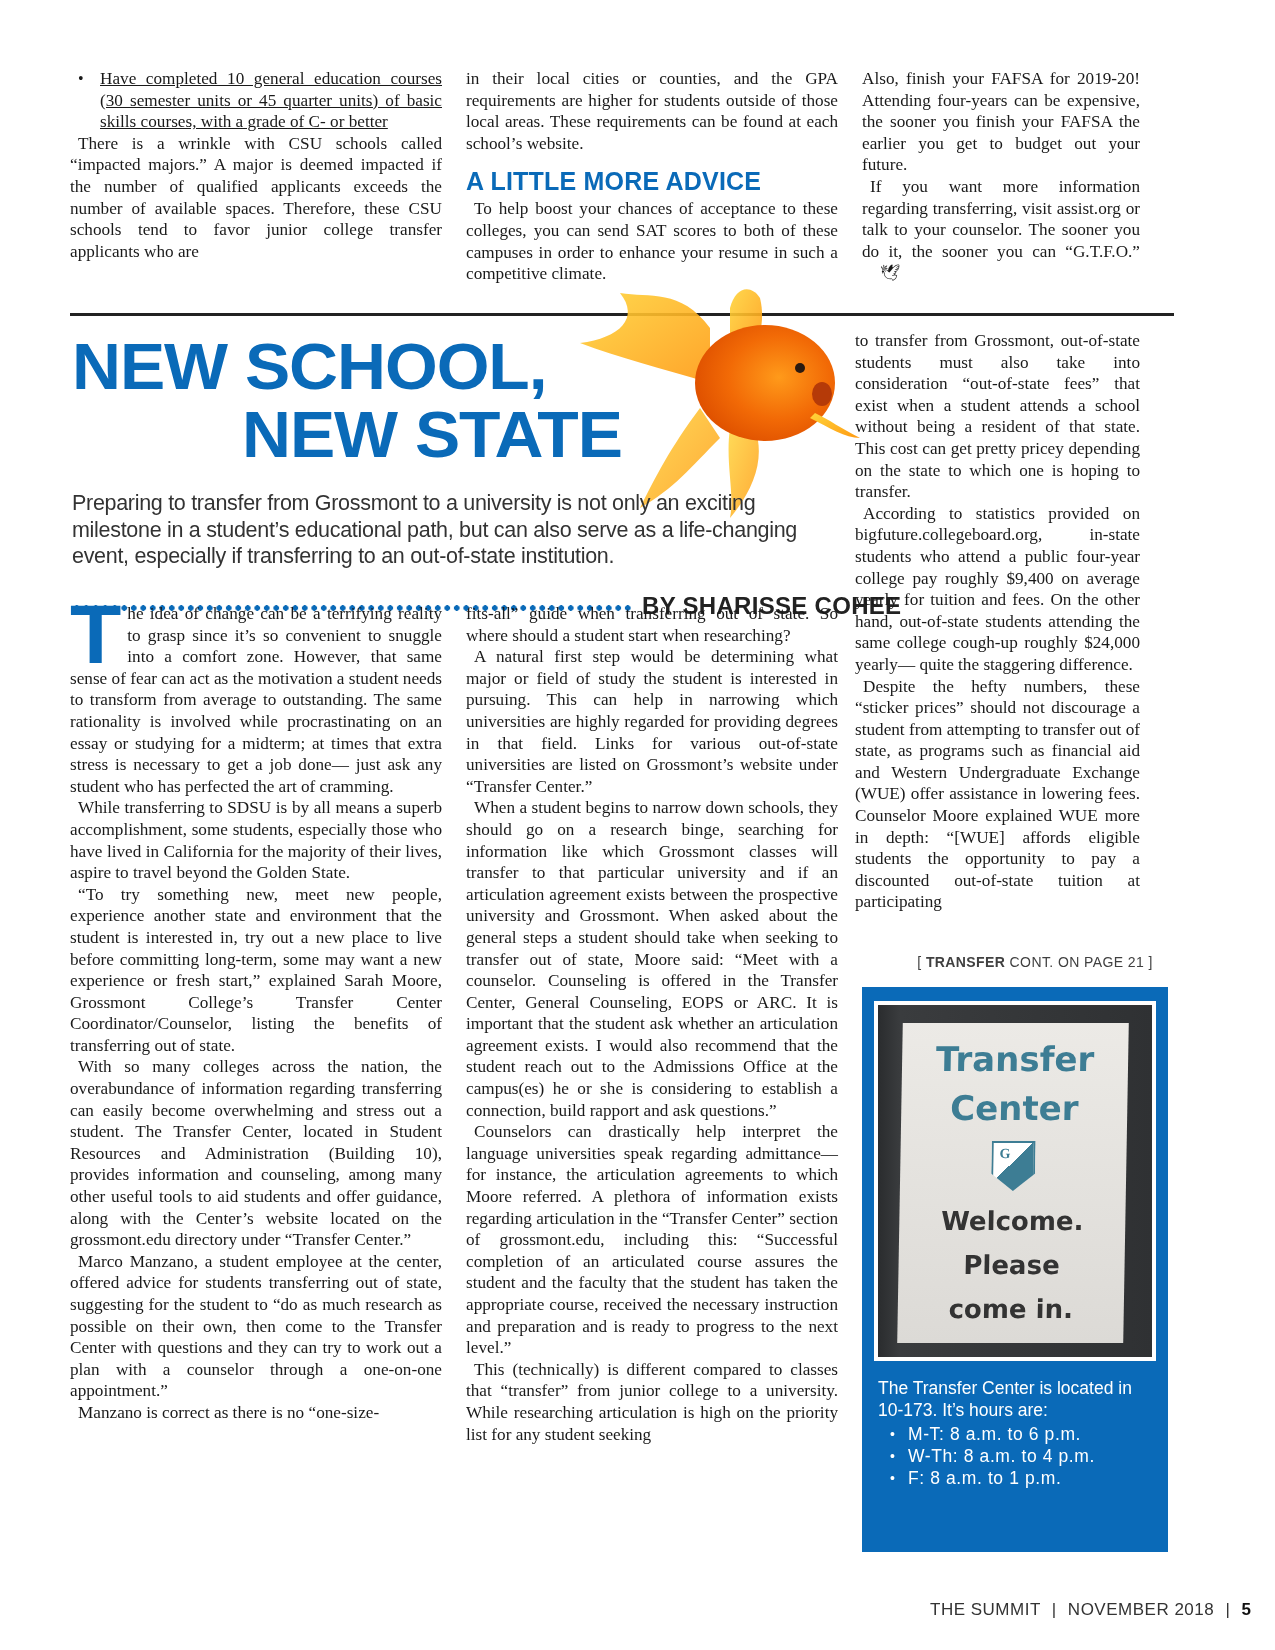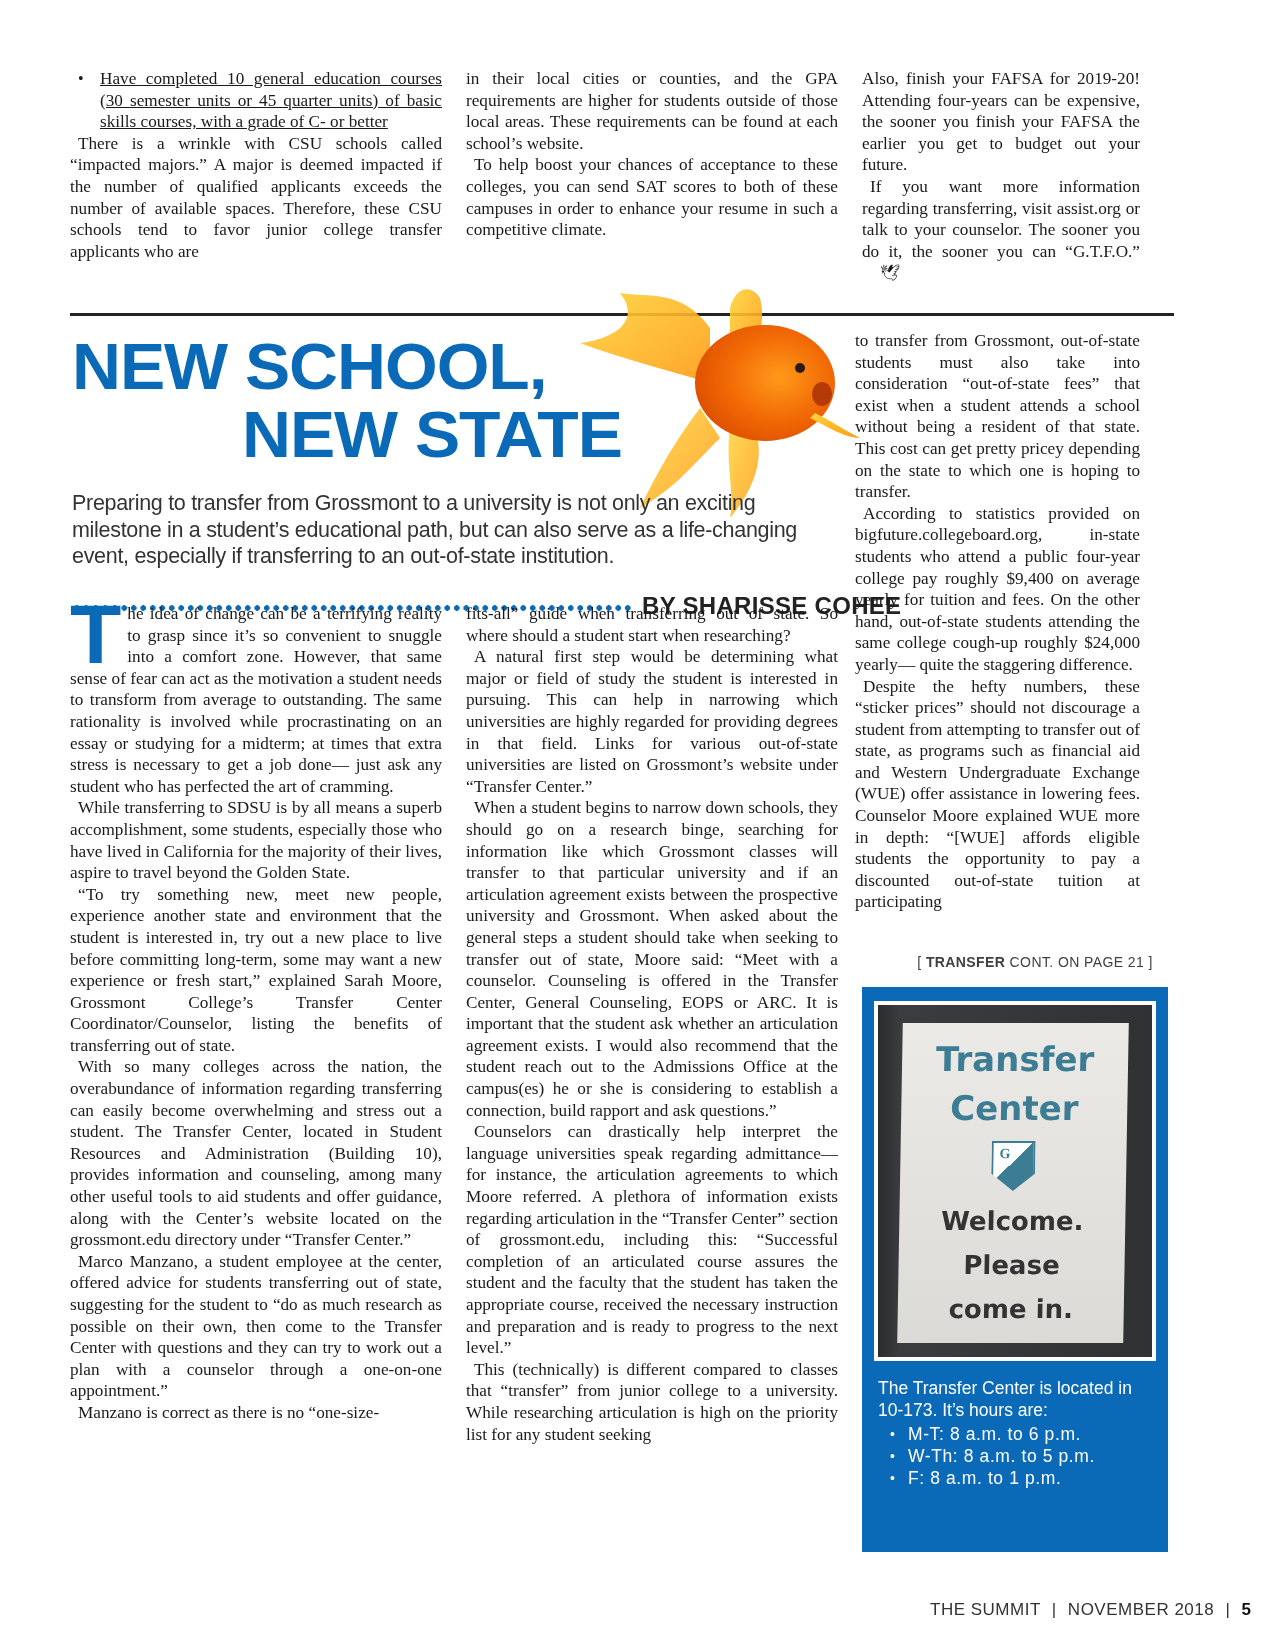--- a/index.html
+++ b/index.html
@@ -43,20 +43,21 @@
 
 <div class="col" style="left:70px; top:68px; width:372px;">
   <ul class="bullet-list">
     <li>Have completed 10 general education courses (30 semester units or 45 quarter units) of basic skills courses, with a grade of C- or better</li>
   </ul>
   <p>There is a wrinkle with CSU schools called “impacted majors.” A major is deemed impacted if the number of qualified applicants exceeds the number of available spaces. Therefore, these CSU schools tend to favor junior college transfer applicants who are</p>
 </div>
 
 <div class="col" style="left:466px; top:68px; width:372px;">
   <p class="noindent">in their local cities or counties, and the GPA requirements are higher for students outside of those local areas. These requirements can be found at each school’s website.</p>
+  <div class="subhead">A LITTLE MORE ADVICE</div>
   <p>To help boost your chances of acceptance to these colleges, you can send SAT scores to both of these campuses in order to enhance your resume in such a competitive climate.</p>
 </div>
 
 <div class="col" style="left:862px; top:68px; width:278px;">
   <p class="noindent">Also, finish your FAFSA for 2019-20! Attending four-years can be expensive, the sooner you finish your FAFSA the earlier you get to budget out your future.</p>
   <p style="text-align:justify;"><span>If you want more information regarding transferring, visit assist.org or talk to your counselor. The sooner you do it, the sooner you can “G.T.F.O.”</span><span class="bird">🕊︎</span></p>
 </div>
 
 <div class="rule"></div>
 
@@ -132,21 +133,21 @@
         <div class="sign-line sign-w">Welcome.</div>
         <div class="sign-line sign-w">Please</div>
         <div class="sign-line sign-w">come in.</div>
       </div>
     </div>
   </div>
   <div class="caption">
     <div>The Transfer Center is located in 10-173. It’s hours are:</div>
     <ul>
       <li>M-T: 8 a.m. to 6 p.m.</li>
-      <li>W-Th: 8 a.m. to 5 p.m.</li>
+      <li>W-Th: 8 a.m. to 4 p.m.</li>
       <li>F: 8 a.m. to 1 p.m.</li>
     </ul>
   </div>
 </div>
 
 <div class="footer">
   <span>THE SUMMIT</span>
   <span style="margin:0 6px;">|</span>
   <span>NOVEMBER 2018</span>
   <span style="margin:0 6px;">|</span>

